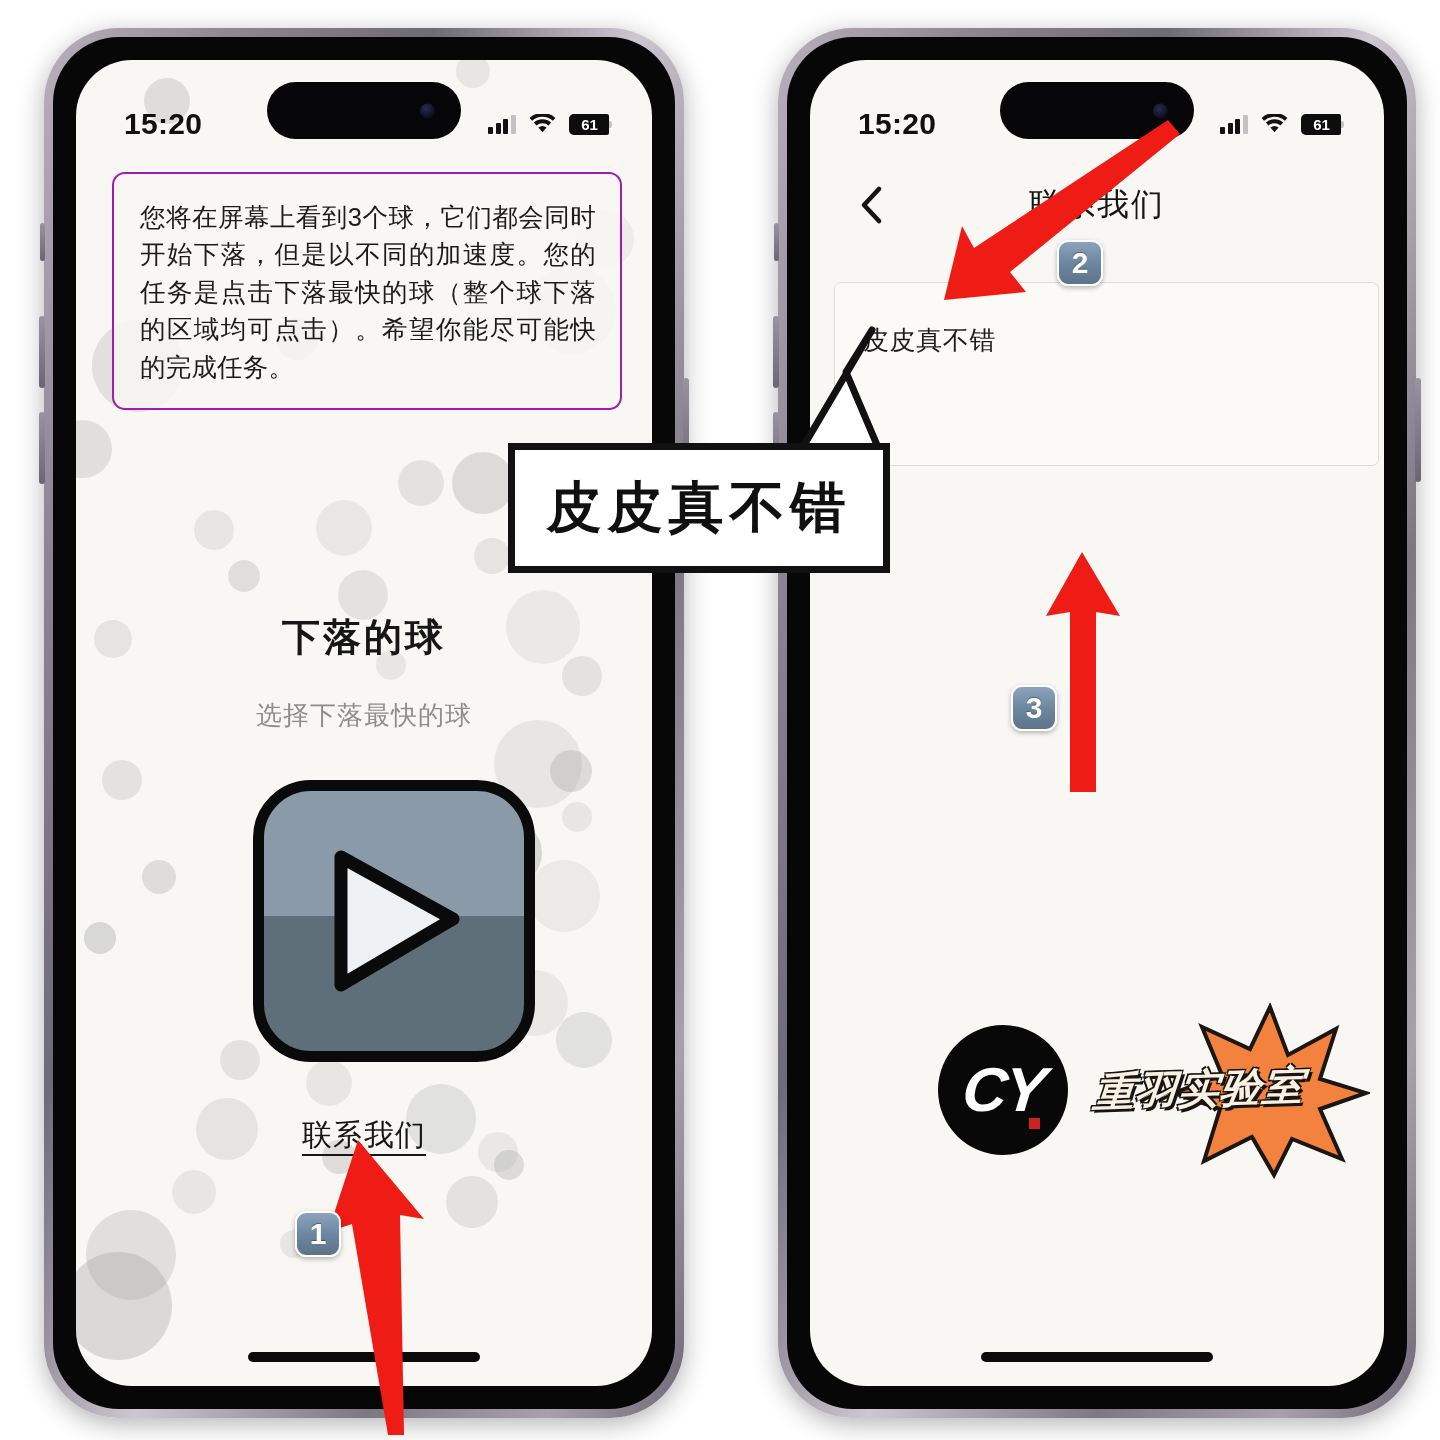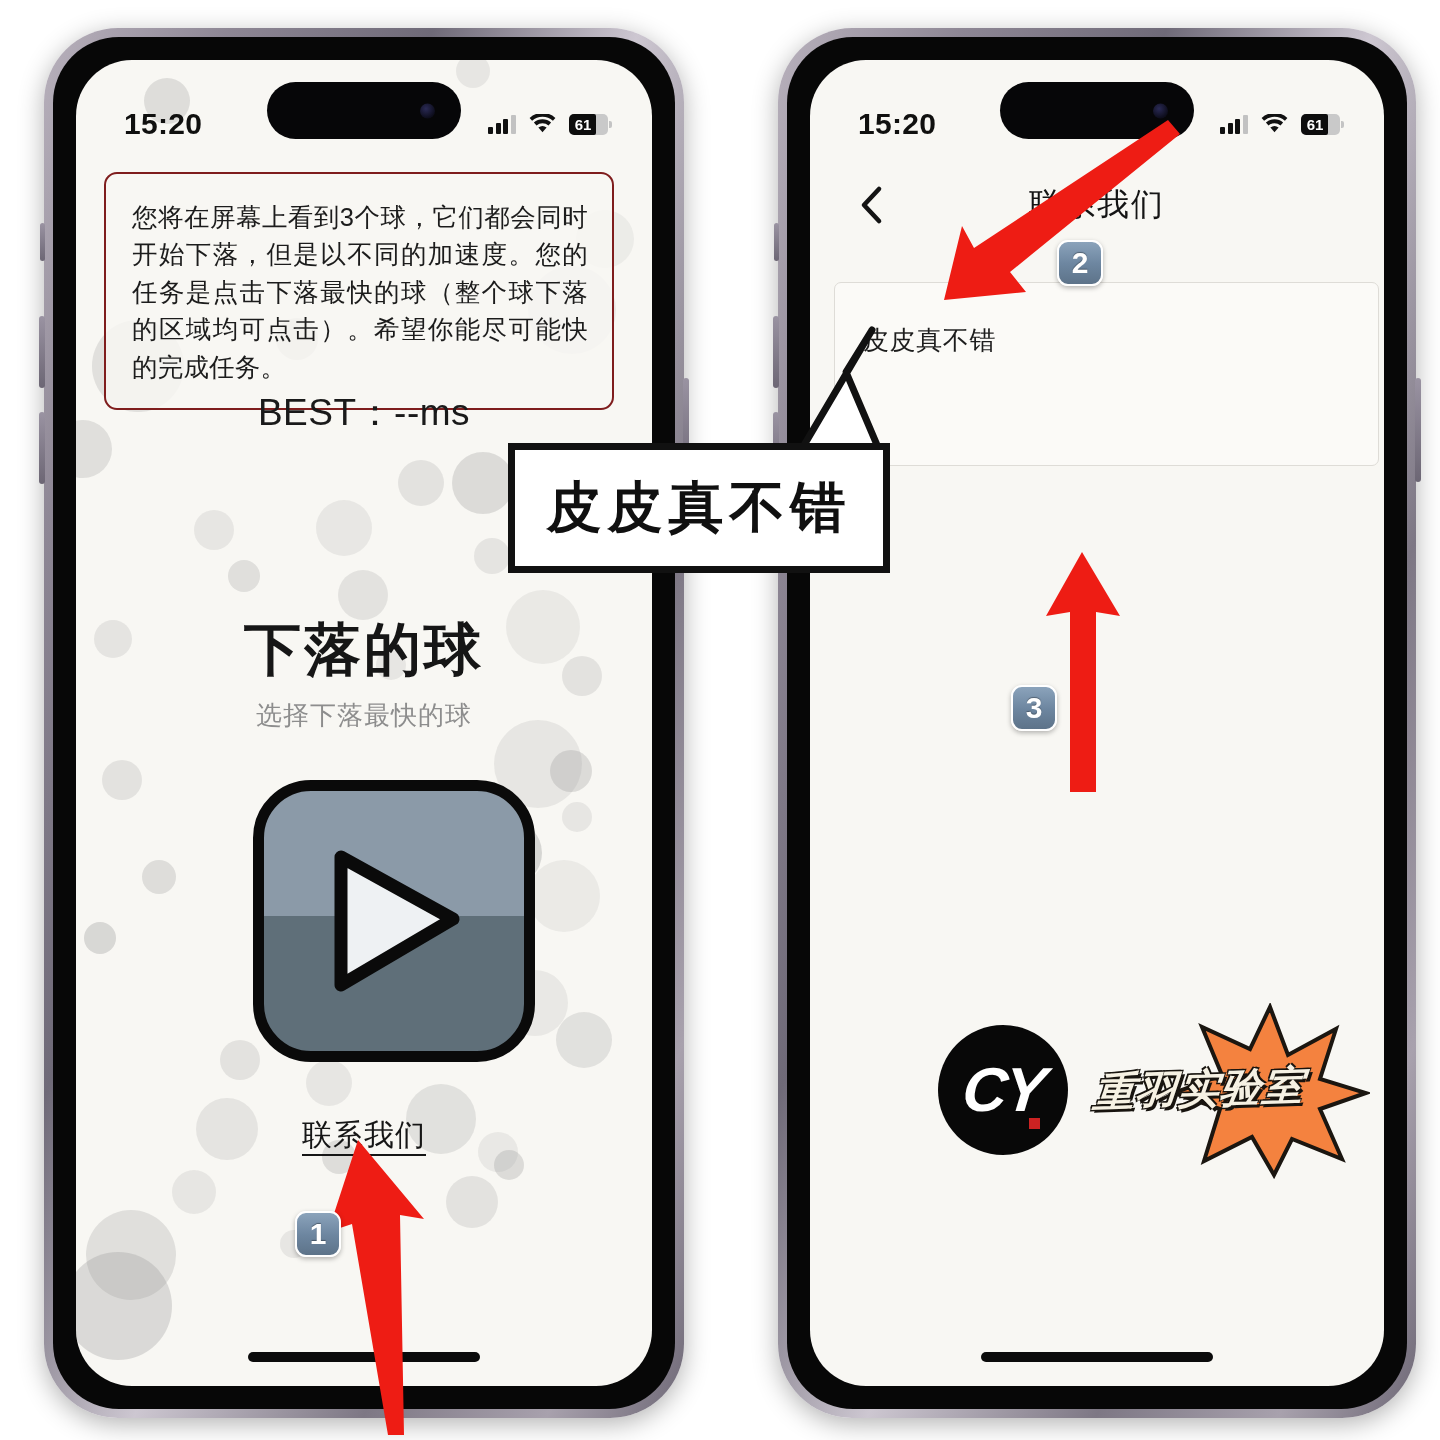--- a/index.html
+++ b/index.html
@@ -66,54 +66,54 @@
   .sig i { width: 5px; background: #111; border-radius: 1px; display:block; }
   .sig i:nth-child(1){height:7px}
   .sig i:nth-child(2){height:11px}
   .sig i:nth-child(3){height:15px}
   .sig i:nth-child(4){height:19px;background:#c2c2c2}
   .batt {
     position: relative; width: 39px; height: 21px;
     border-radius: 5px; background:#c9c9c9;
   }
   .batt-fill {
-    position:absolute; left:0; top:0; bottom:0; width:27px;
+    position:absolute; left:0; top:0; bottom:0; width:40px;
     background:#0d0d0d; border-radius:5px 2px 2px 5px;
     color:#fff; font-size:15px; font-weight:700;
     display:flex; align-items:center; justify-content:center;
     padding-left:1px;
   }
   .batt::after{
     content:""; position:absolute; right:-4px; top:7px;
     width:3px; height:7px; background:#c4c4c4; border-radius:0 2px 2px 0;
   }
 
   
   .balls { position: absolute; inset: 0; z-index: 1; pointer-events: none; }
   .ball { position: absolute; border-radius: 50%; background: #9a9a9a; }
 
   
   .l-content { position: absolute; inset: 0; z-index: 3; }
   .info-card {
-    position: absolute; left: 28px; top: 112px; width: 510px;
-    border: 2px solid #7f1d1d; border-radius: 13px;
+    position: absolute; left: 36px; top: 112px; width: 510px;
+    border: 2px solid #a21caf; border-radius: 13px;
     background: rgba(248,247,243,.82);
     padding: 25px 24px 22px 26px;
   }
   .info-card p {
     font-size: 25.5px; line-height: 1.47; color: #1c1c1c;
     text-align: justify; letter-spacing: .2px;
   }
   .best {
     position: absolute; top: 328px; left: 0; right: 0; text-align: center;
     font-size: 37px; color: #1a1a1a; letter-spacing: .5px; font-weight: 400;
   }
   .game-title {
     position: absolute; top: 552px; left: 0; right: 0; text-align: center;
-    font-size: 57px; font-weight: 700; color: #161616; letter-spacing: 3px;
+    font-size: 38px; font-weight: 700; color: #161616; letter-spacing: 3px;
   }
   .game-sub {
     position: absolute; top: 638px; left: 0; right: 0; text-align: center;
     font-size: 26px; color: #8d8d8d; letter-spacing: 1px;
   }
   .play-btn {
     position: absolute; left: 177px; top: 720px; width: 282px; height: 282px;
     border: 11px solid #0a0a0a; border-radius: 58px;
     background: linear-gradient(180deg,#8b9aa8 0%,#8b9aa8 48%,#5f6f79 48%,#5f6f79 100%);
     display: flex; align-items: center; justify-content: center;
@@ -280,21 +280,20 @@
               <div class="batt-fill">61</div>
             </div>
           </div>
         </div>
 
         <div class="l-content">
           <div class="info-card">
             <p>您将在屏幕上看到3个球，它们都会同时开始下落，但是以不同的加速度。您的任务是点击下落最快的球（整个球下落的区域均可点击）。希望你能尽可能快的完成任务。</p>
           </div>
 
-          <div class="best">BEST：--ms</div>
           <div class="game-title">下落的球</div>
           <div class="game-sub">选择下落最快的球</div>
 
           <div class="play-btn">
             <svg class="play-tri" viewBox="0 0 150 156">
               <path d="M22 14 L134 76 L22 142 Z" fill="#eef1f3" stroke="#0a0a0a" stroke-width="13" stroke-linejoin="round"></path>
             </svg>
           </div>
 
           <div class="contact-link">

